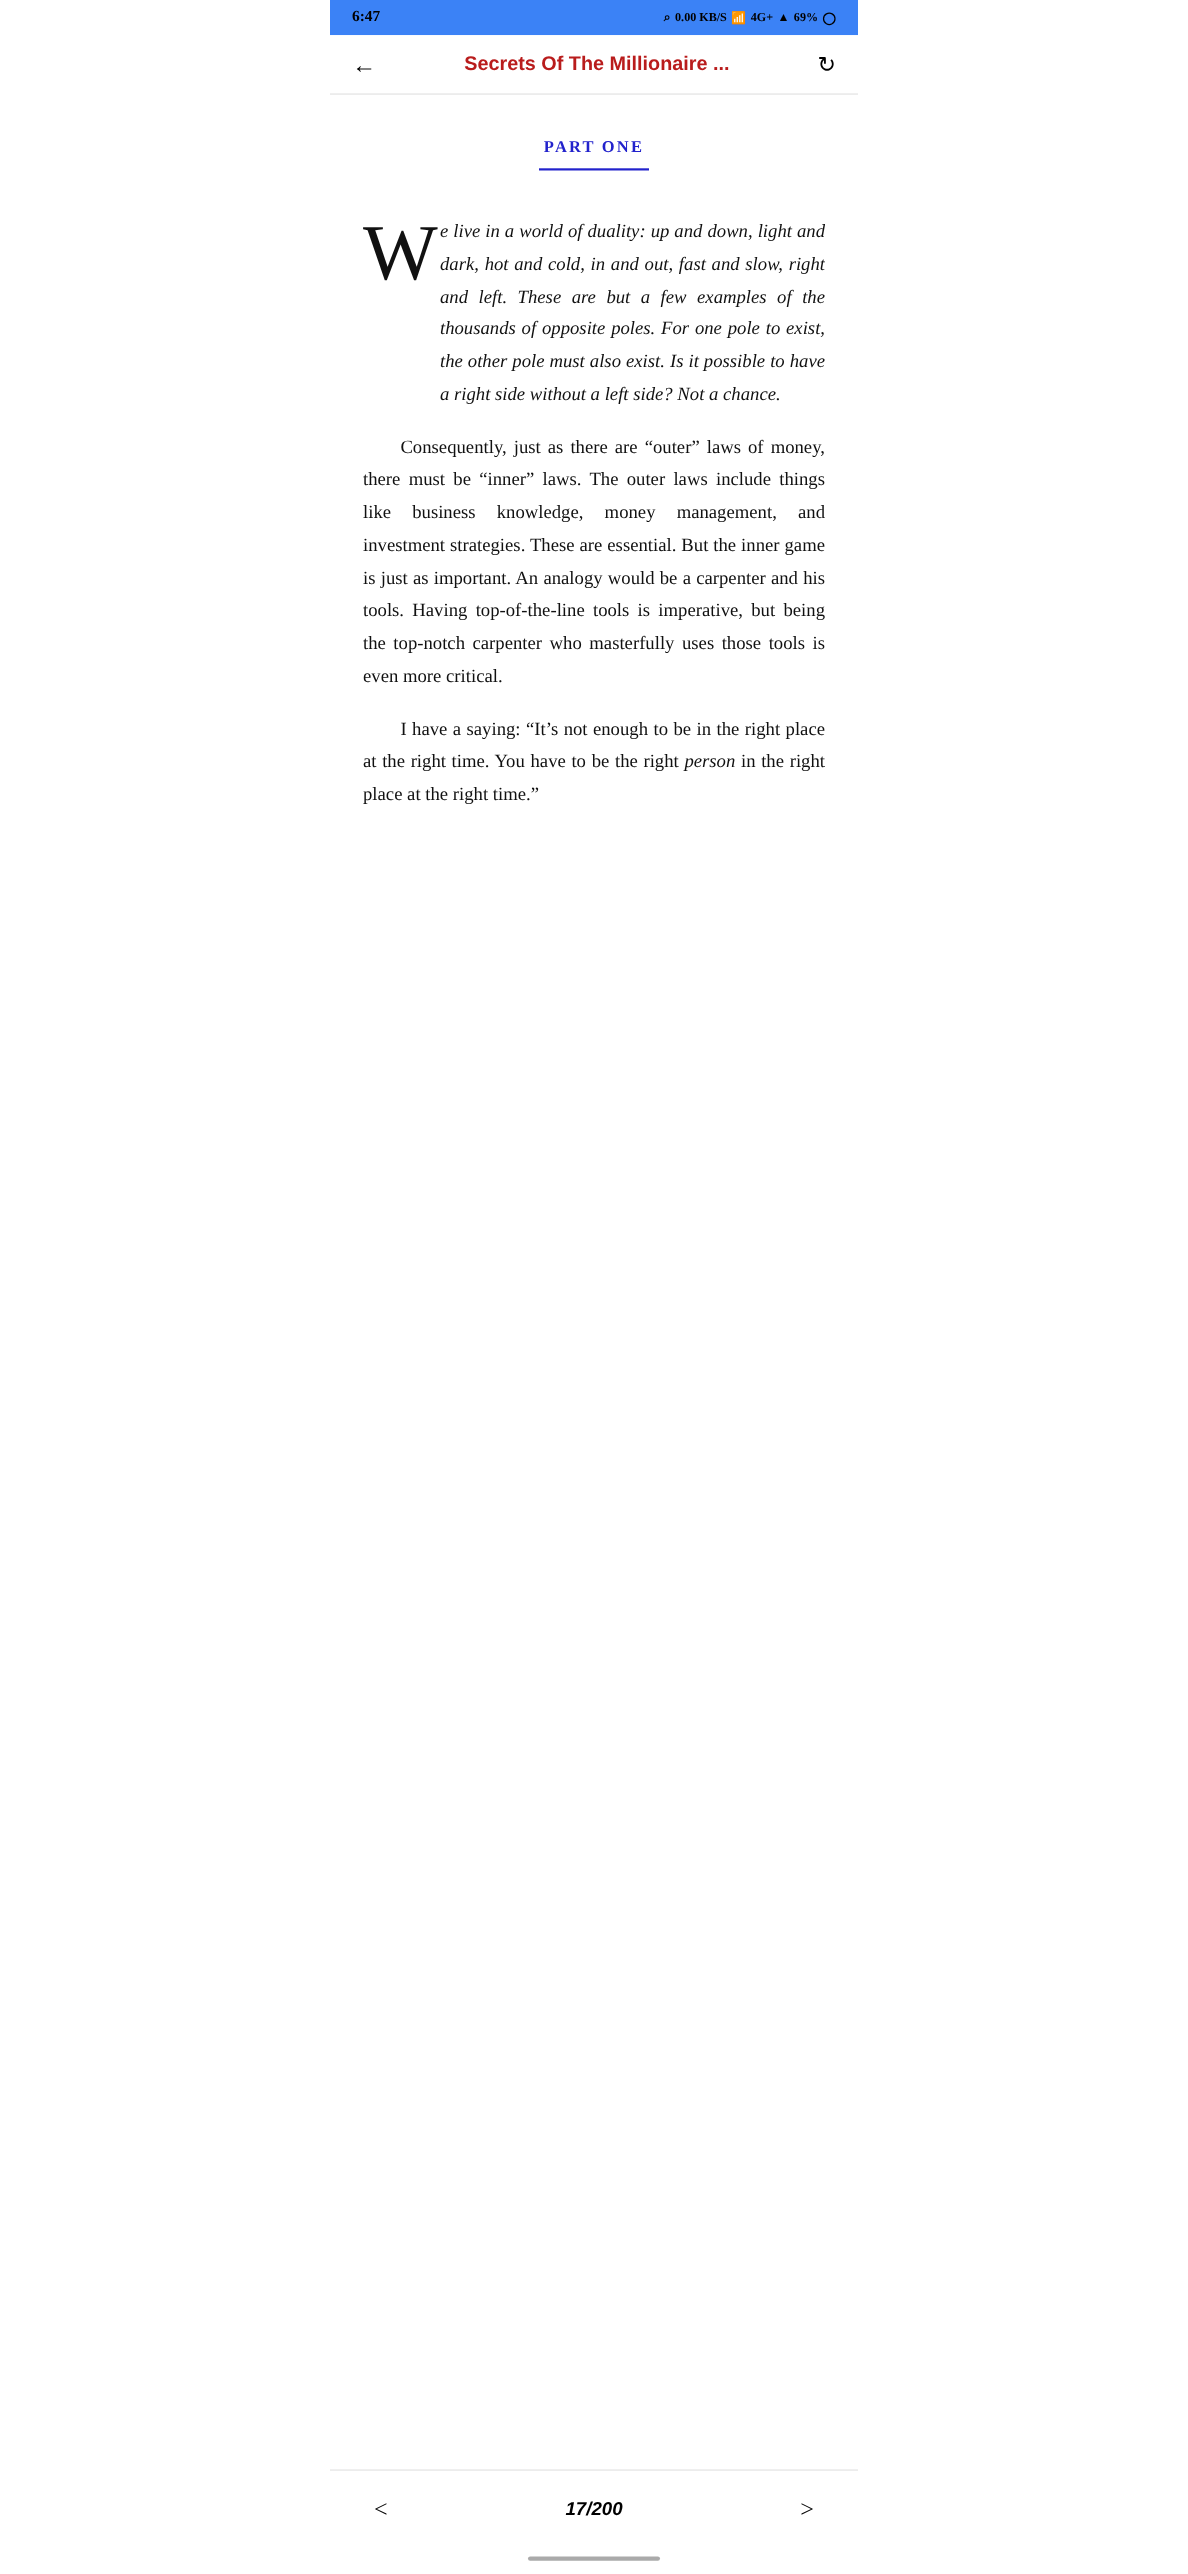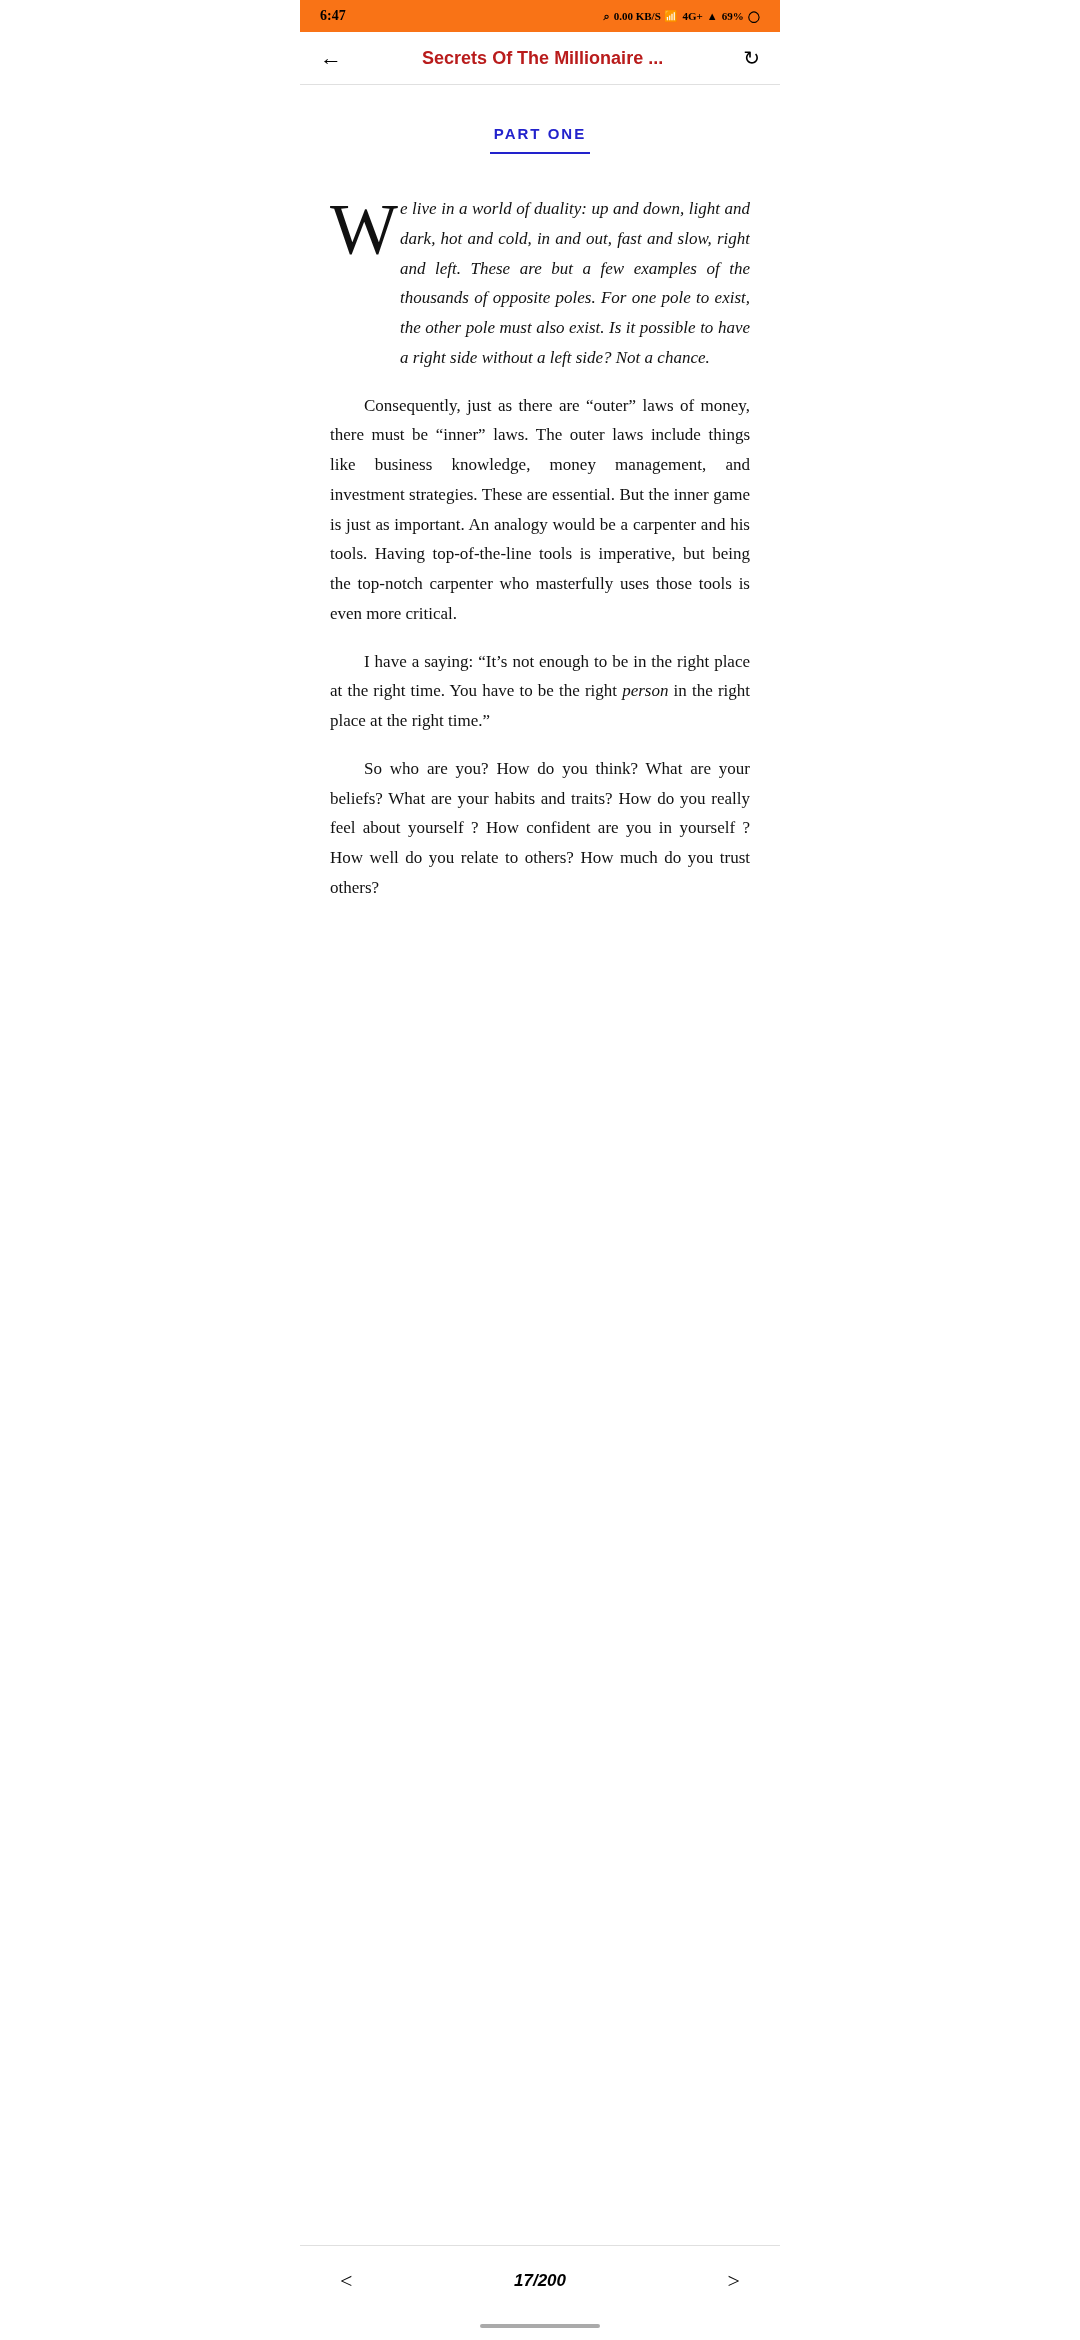--- a/index.html
+++ b/index.html
@@ -15,21 +15,21 @@
       width: 100%;
       max-width: 480px;
       margin: 0 auto;
       min-height: 100vh;
       display: flex;
       flex-direction: column;
     }
 
     
     .status-bar {
-      background: #f97316;
+      background: #3b82f6;
       padding: 8px 20px;
       display: flex;
       justify-content: space-between;
       align-items: center;
       font-size: 13px;
       font-weight: 600;
     }
 
     .status-time {
       font-size: 14px;
@@ -85,21 +85,21 @@
     
     .content {
       flex: 1;
       padding: 40px 30px 20px 30px;
       overflow-y: auto;
     }
 
     
     .part-label {
       text-align: center;
-      font-family: Liberation Sans, sans-serif;
+      font-family: Liberation Serif, serif;
       font-size: 15px;
       font-weight: 700;
       color: #2222cc;
       letter-spacing: 2px;
       margin-bottom: 10px;
     }
 
     .part-underline {
       width: 100px;
       height: 2px;
@@ -231,21 +231,20 @@
       <span class="drop-cap">W</span>
       <span class="drop-cap-text">e live in a world of duality: up and down, light and dark, hot and cold, in and out, fast and slow, right and left. These are but a few examples of the thousands of opposite poles. For one pole to exist, the other pole must also exist. Is it possible to have a right side without a left side? Not a chance.</span>
     </div>
 
     <p class="indented-para">Consequently, just as there are “outer” laws of money, there must be “inner” laws. The outer laws include things like business knowledge, money management, and investment strategies. These are essential. But the inner game is just as important. An analogy would be a carpenter and his tools. Having top-of-the-line tools is imperative, but being the top-notch carpenter who masterfully uses those tools is even more critical.</p>
 
     <p class="indented-para">
       <span>I have a saying: “It’s not enough to be in the right place at the right time. You have to be the right </span><span class="italic">person</span><span> in the right place at the right time.”</span>
     </p>
 
-    <p class="indented-para">So who are you? How do you think? What are your beliefs? What are your habits and traits? How do you really feel about yourself&nbsp;? How confident are you in yourself&nbsp;? How well do you relate to others? How much do you trust others?</p>
 
   </div>
 </div>
 
 <div class="bottom-nav">
   <span class="nav-arrow">&lt;</span>
   <span class="page-indicator">17/200</span>
   <span class="nav-arrow">&gt;</span>
 </div>
 

